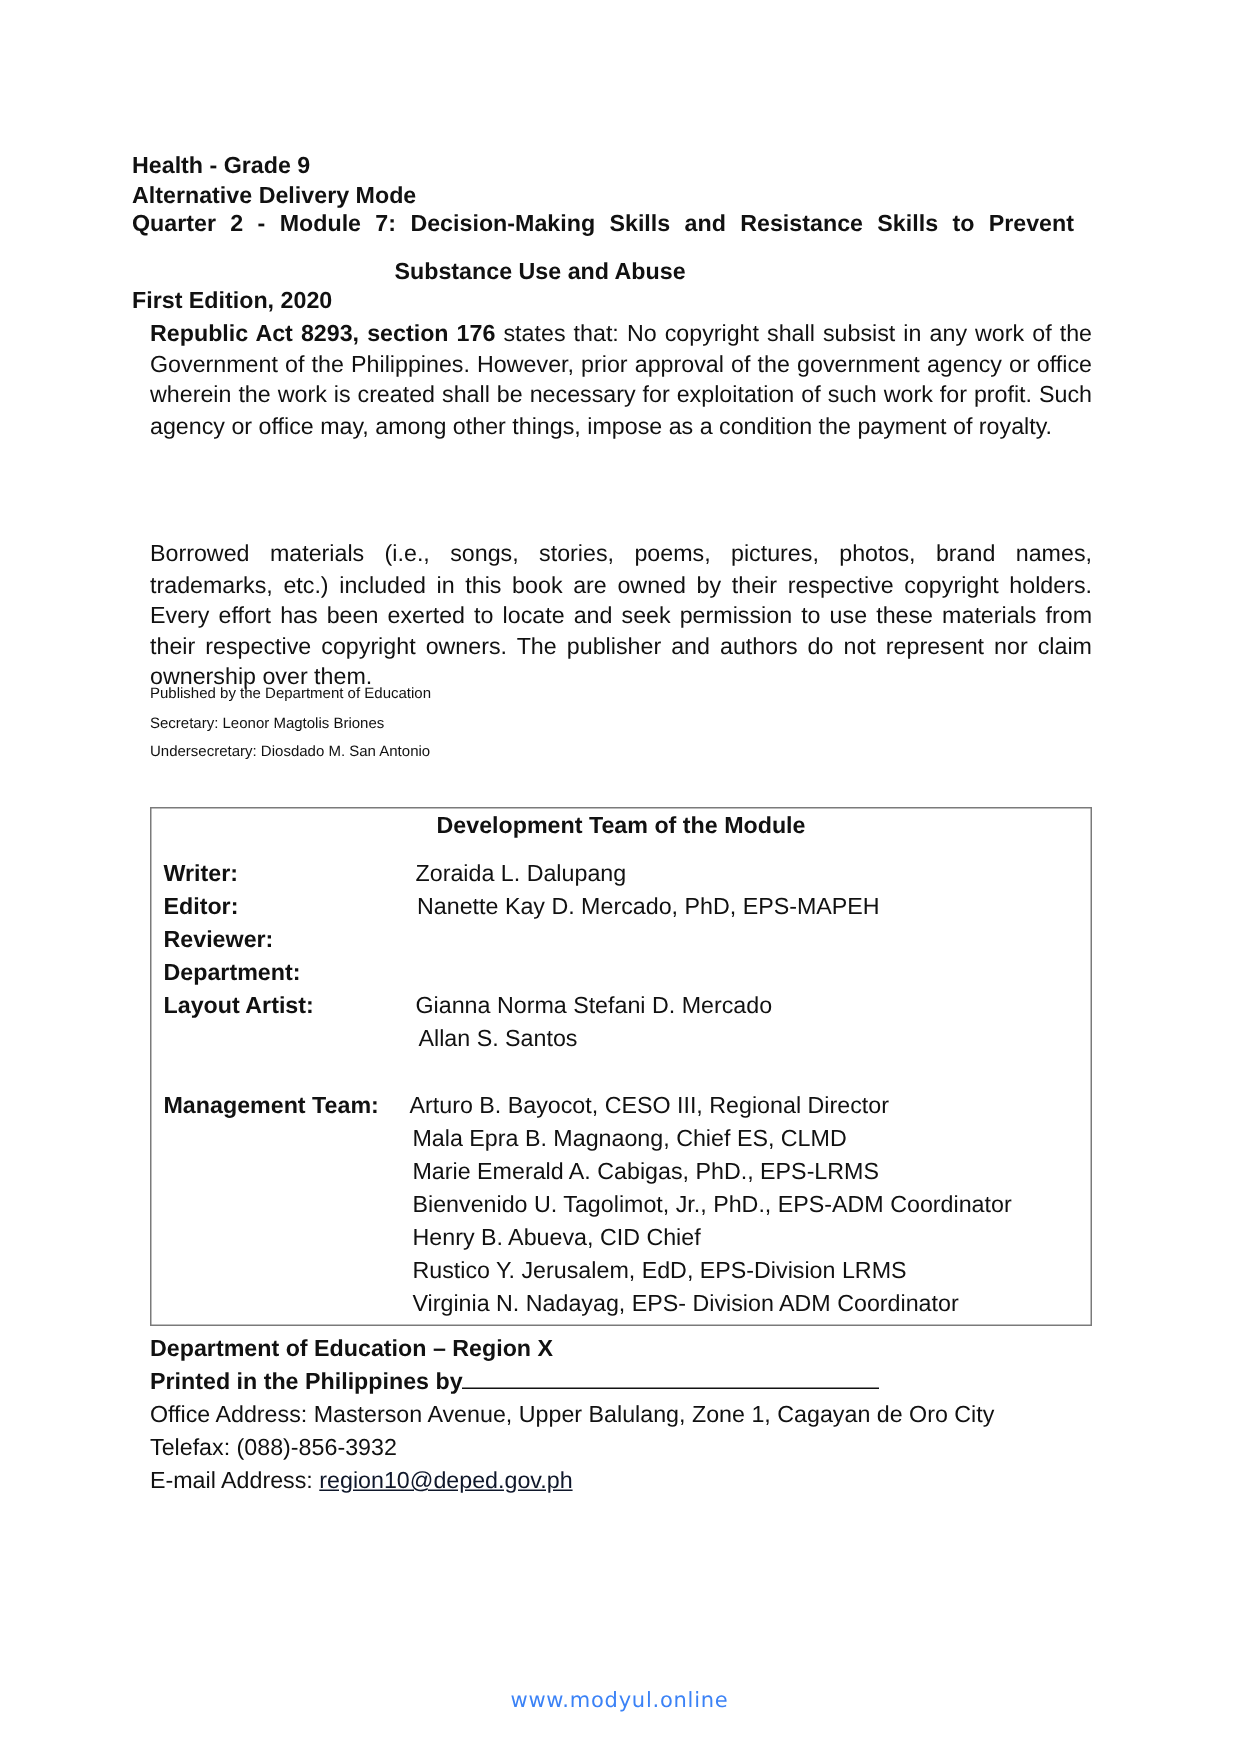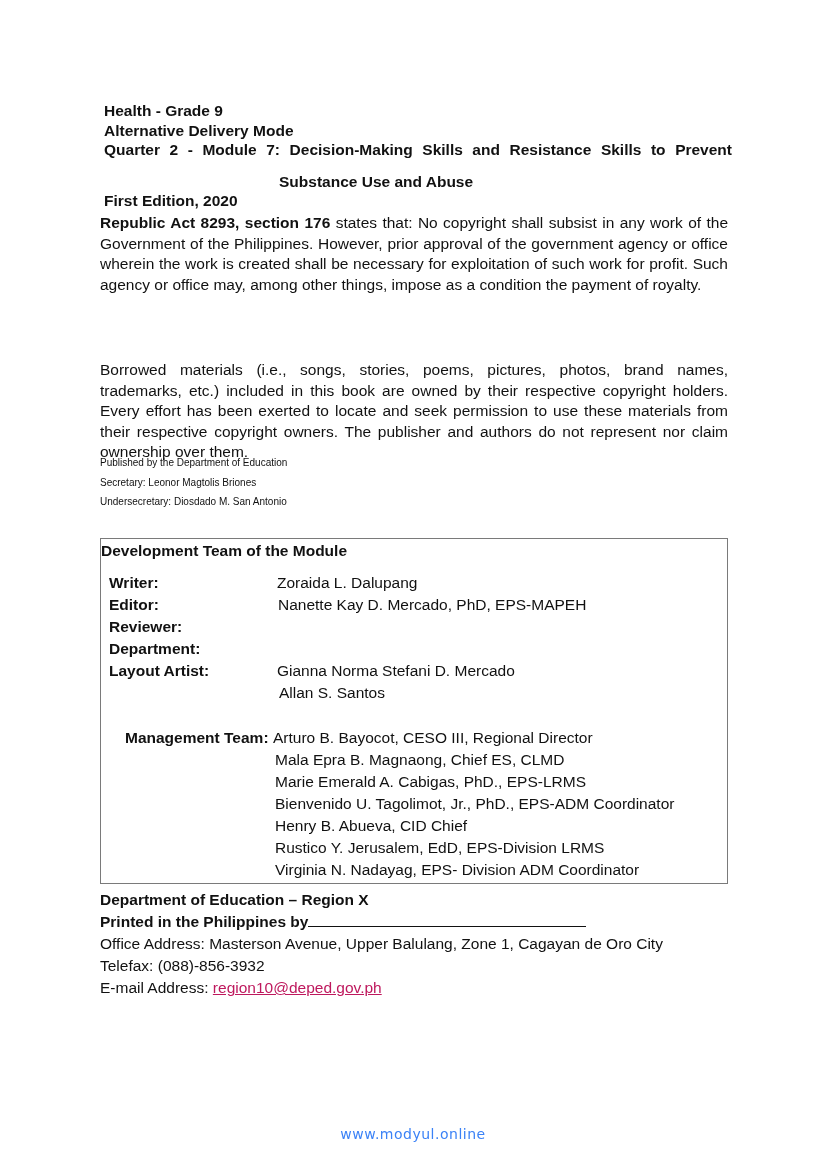--- a/index.html
+++ b/index.html
@@ -1,34 +1,34 @@
 <!DOCTYPE html>
 <html><head>
 <meta charset="utf-8">
 <style>
   html, body { margin: 0; padding: 0; background: #ffffff; }
   body { width: 826px; height: 1169px; position: relative; overflow: hidden;
          font-family: "Liberation Sans", sans-serif; color: #111111; }
   .b { font-weight: bold; }
-  .hdr { position: absolute; left: 104px; top: 101px; width: 628px; font-size: 15.5px; line-height: 19.5px; font-weight: bold; }
+  .hdr { position: absolute; left: 88px; top: 101px; width: 628px; font-size: 15.5px; line-height: 19.5px; font-weight: bold; }
   .hdr .indent { padding-left: 175px; margin-top: 12px; }
   .para { position: absolute; left: 100px; width: 628px; font-size: 15.5px; line-height: 20.6px; text-align: justify; }
   #p1 { top: 213px; }
   #p2 { top: 336px; margin-top: 24px; }
   .pub { position: absolute; left: 100px; top: 453px; font-size: 10px; line-height: 19.5px; }
   .team { position: absolute; left: 100px; top: 538px; width: 626px; height: 344px; border: 1px solid #7a7a7a; }
-  .team-title { position: absolute; left: 0; width: 626px; top: 3px; text-align: left; font-weight: bold; font-size: 15.5px; }
+  .team-title { position: absolute; left: 0; width: 626px; top: 3px; text-align: center; font-weight: bold; font-size: 15.5px; }
   .row { position: absolute; left: 8px; font-size: 15.5px; line-height: 22px; }
   .row .lbl { position: absolute; left: 0; font-weight: bold; white-space: nowrap; }
   .row .val { position: absolute; white-space: nowrap; }
   .mgmt { position: absolute; left: 8px; top: 188px; font-size: 15.5px; line-height: 22px; }
-  .mgmt .lbl { position: absolute; left: 16px; top: 0; font-weight: bold; white-space: nowrap; }
+  .mgmt .lbl { position: absolute; left: 0; top: 0; font-weight: bold; white-space: nowrap; }
   .mgmt .list { position: absolute; left: 166px; top: 0; white-space: nowrap; }
   .foot { position: absolute; left: 100px; top: 889px; font-size: 15.5px; line-height: 22px; }
-  .foot a { color: #be185d; text-decoration: underline; }
+  .foot a { color: #0f172a; text-decoration: underline; }
   .blank { display: inline-block; width: 278px; border-bottom: 1px solid #111; height: 14px; vertical-align: baseline; }
   .watermark { position: absolute; left: 0; width: 826px; top: 1126px; text-align: center; font-family: "DejaVu Sans", sans-serif; font-size: 14px; color: #3b82f6; letter-spacing: 0.5px; }
 </style>
 </head>
 <body>
 
 <div class="hdr">
   <div>Health - Grade 9</div>
   <div>Alternative Delivery Mode</div>
   <div style="text-align:justify;text-align-last:justify;">Quarter 2 - Module 7: Decision-Making Skills and Resistance Skills to Prevent</div>

